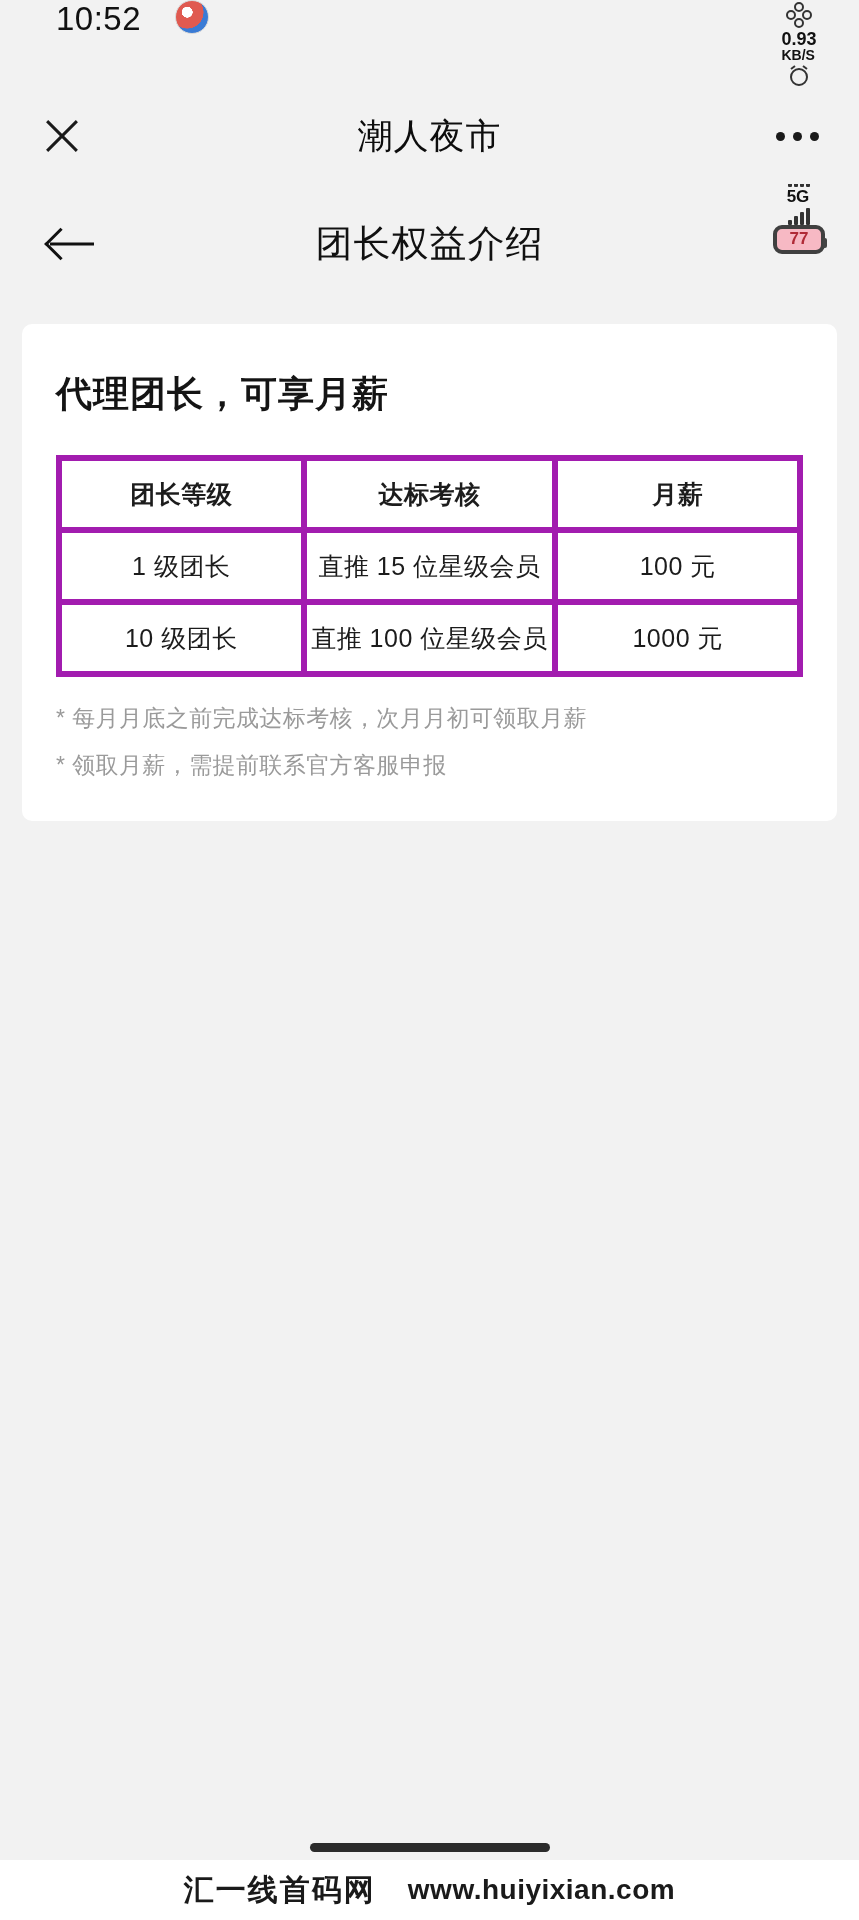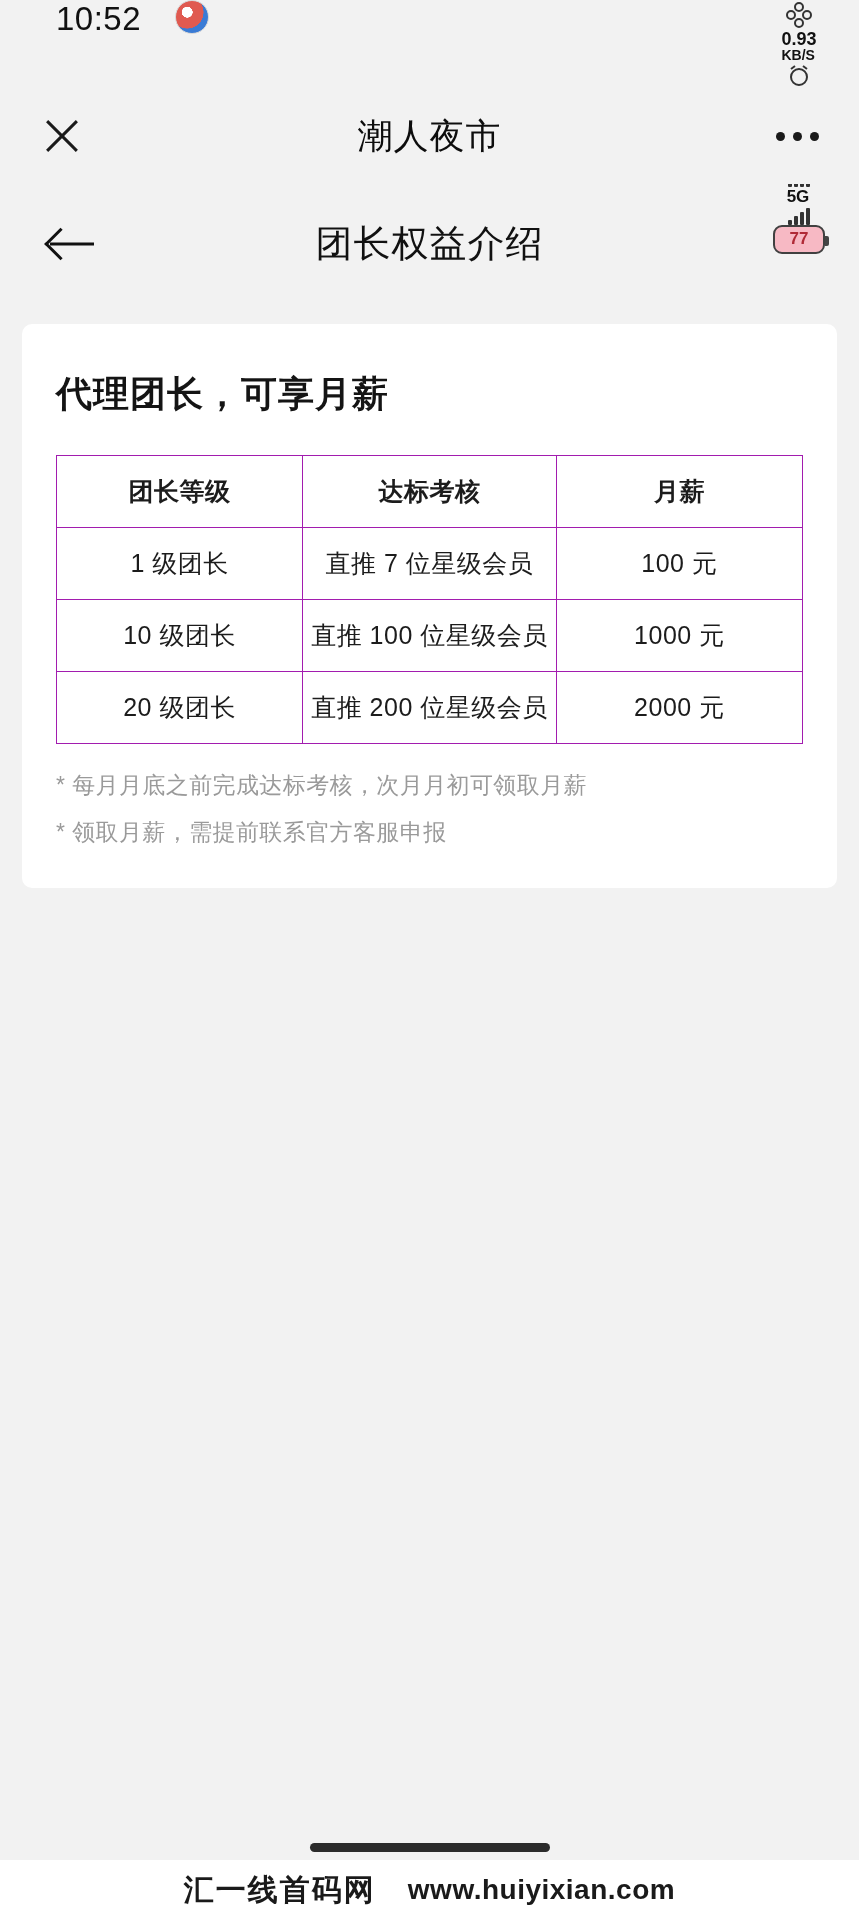--- a/index.html
+++ b/index.html
@@ -56,21 +56,21 @@
   .st-badge-num { font-size: 15px; color: #222; }
   .sig-bars { display: flex; align-items: flex-end; gap: 2px; height: 18px; }
   .sig-bars i { width: 4px; background: #333; display: block; border-radius: 1px; }
   .sig-bars i:nth-child(1){height:5px;}
   .sig-bars i:nth-child(2){height:9px;}
   .sig-bars i:nth-child(3){height:13px;}
   .sig-bars i:nth-child(4){height:17px;}
   .fiveg { font-size: 17px; font-weight: 700; color: #111; margin-right: 2px; }
   .battery {
     width: 52px; height: 29px;
-    border: 2px solid #404040;
+    border: 4px solid #404040;
     border-radius: 9px;
     position: relative;
     display: flex;
     align-items: center;
     justify-content: center;
     background: #f7b9c4;
   }
   .battery:after {
     content: "";
     position: absolute;
@@ -198,21 +198,21 @@
     letter-spacing: 0.5px;
   }
 
   table.benefit {
     margin-top: 36px;
     width: 100%;
     border-collapse: collapse;
     table-layout: fixed;
   }
   table.benefit th, table.benefit td {
-    border: 1px solid #a21caf;
+    border: 6px solid #a21caf;
     text-align: center;
     font-size: 25px;
     color: #1c1c1c;
     height: 72px;
     font-weight: 400;
     letter-spacing: 0.5px;
   }
   table.benefit th { font-weight: 700; }
   table.benefit col.c1 { width: 33%; }
   table.benefit col.c2 { width: 34%; }
@@ -351,33 +351,28 @@
       <thead>
         <tr>
           <th>团长等级</th>
           <th>达标考核</th>
           <th>月薪</th>
         </tr>
       </thead>
       <tbody>
         <tr>
           <td>1 级团长</td>
-          <td>直推 7 位星级会员</td>
+          <td>直推 15 位星级会员</td>
           <td>100 元</td>
         </tr>
         <tr>
           <td>10 级团长</td>
           <td>直推 100 位星级会员</td>
           <td>1000 元</td>
         </tr>
-        <tr>
-          <td>20 级团长</td>
-          <td>直推 200 位星级会员</td>
-          <td>2000 元</td>
-        </tr>
       </tbody>
     </table>
 
     <div class="notes">
       <div class="note">* 每月月底之前完成达标考核，次月月初可领取月薪</div>
       <div class="note">* 领取月薪，需提前联系官方客服申报</div>
     </div>
   </div>
 </div>
 

